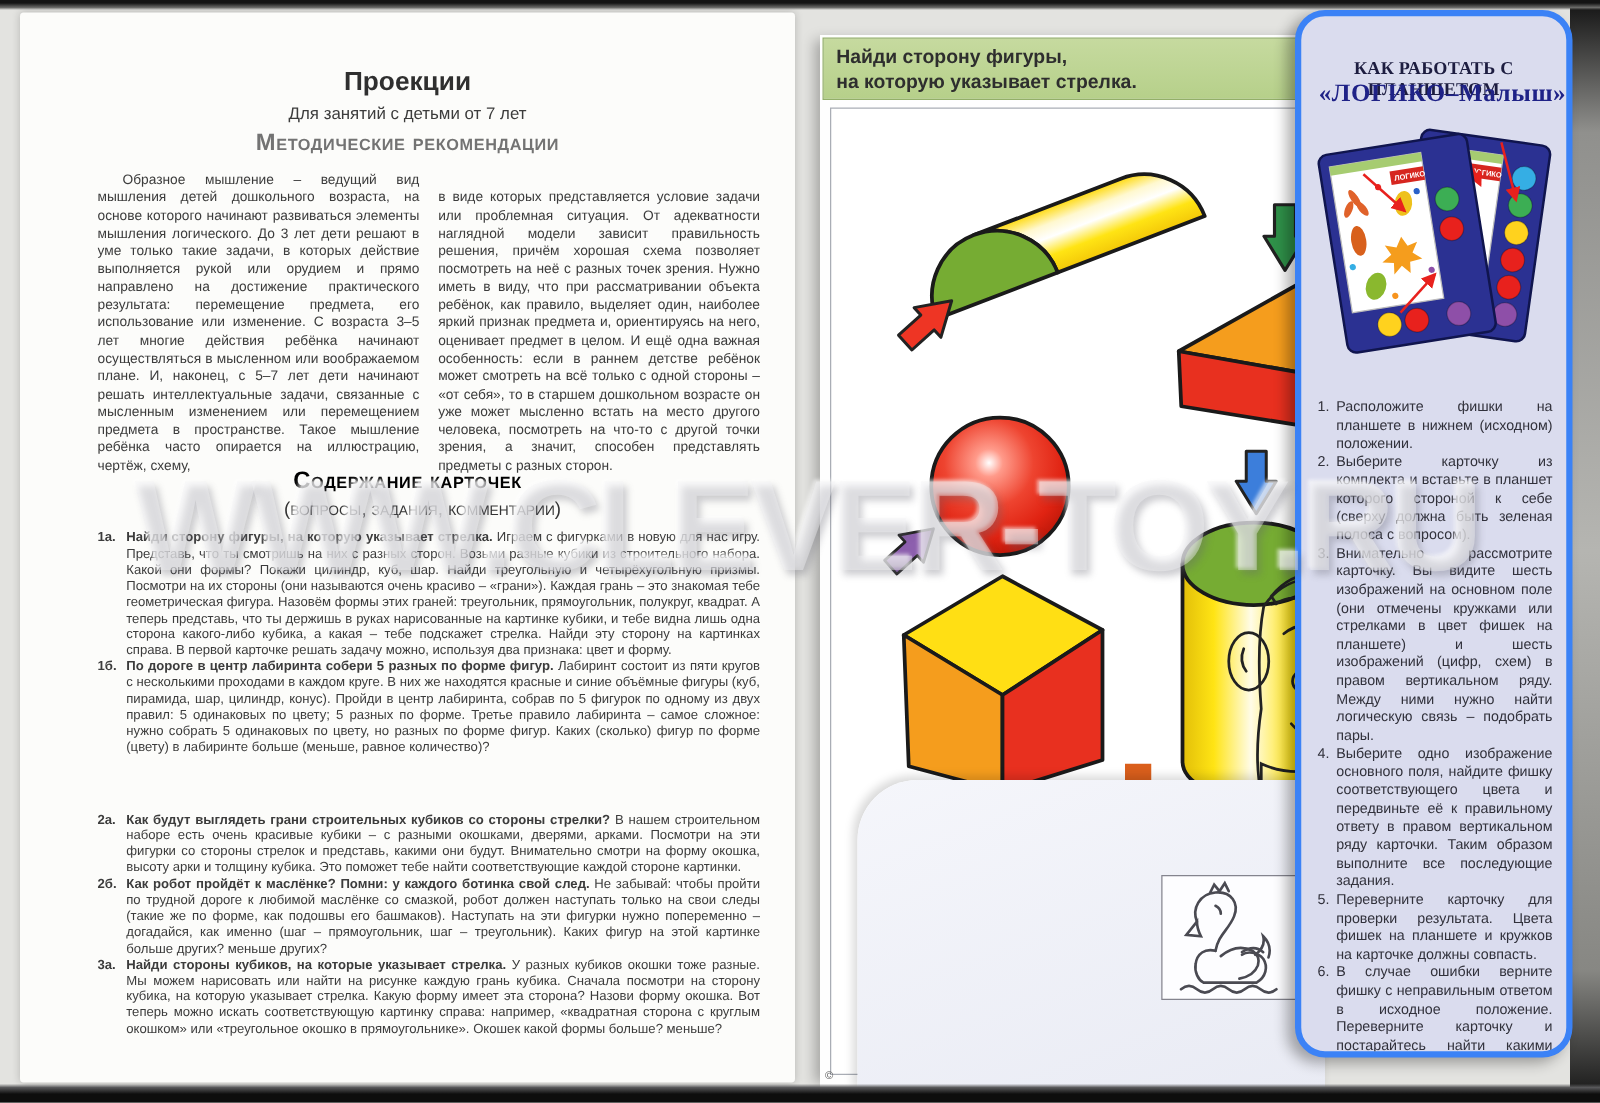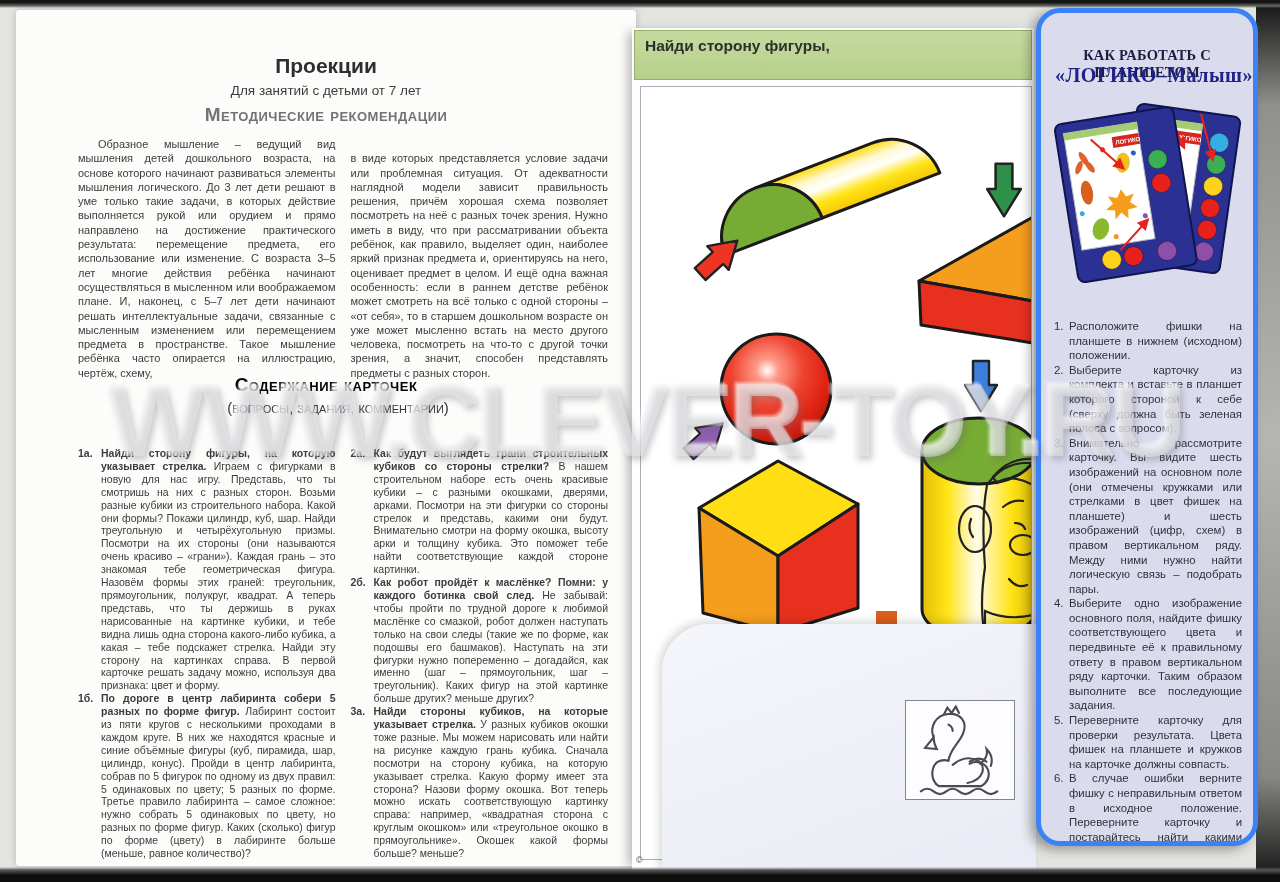--- a/index.html
+++ b/index.html
@@ -17,31 +17,31 @@
              border-radius:3px;box-shadow:0 0 7px rgba(0,0,0,.2);z-index:1;overflow:hidden;}
   .cline{position:absolute;left:0;right:0;text-align:center;}
   .author{top:28px;font-variant:small-caps;letter-spacing:1px;font-size:14px;color:#3b3b3b;}
   .page-title{top:44px;font-size:21px;font-weight:bold;color:#2f2f2f;}
   .page-subtitle{top:73px;font-size:13.5px;}
   .h-method{top:94px;font-variant:small-caps;font-size:19px;font-weight:600;letter-spacing:.5px;color:#737373;}
   .h-contents{top:364px;font-variant:small-caps;font-size:19px;font-weight:600;letter-spacing:.5px;color:#000000;}
   .h-contents-sub{top:389px;font-variant:small-caps;font-size:15px;color:#333;padding-left:24px;}
   .cols{position:absolute;left:62px;right:28px;display:flex;gap:15px;align-items:flex-end;}
   .blockA{top:120px;height:250px;overflow:hidden;}
-  .blockB{top:414px;bottom:6px;overflow:hidden;}
+  .blockB{top:414px;bottom:6px;overflow:hidden;flex-direction:column;}
   .col{flex:1;text-align:justify;}
   .blockA .col{font-size:11px;line-height:14.3px;}
   .blockA .col p{margin:0;}
   .indent{text-indent:20px;}
   .blockB .col{font-size:10.5px;line-height:12.9px;}
   .item{position:relative;padding-left:23px;margin:0;}
   .item .inum{position:absolute;left:0;top:0;font-weight:bold;}
   .item b{font-weight:bold;}
   
-  .card{position:absolute;left:632px;top:28px;width:402px;height:842px;background:#fefefe;z-index:2;
+  .card{position:absolute;left:656px;top:28px;width:402px;height:842px;background:#fefefe;z-index:2;
         box-shadow:-8px 0 10px -4px rgba(0,0,0,.28);}
   .card-question{position:absolute;left:2px;top:2px;right:2px;height:50px;box-sizing:border-box;
         background:linear-gradient(180deg,#c6da9f,var(--header-green,#b6d08a));
         border:1px solid #93af69;padding:5px 10px 0;font-weight:bold;font-size:15.5px;line-height:20px;color:#2e2e2e;}
   .card-field{position:absolute;left:8px;top:58px;width:392px;bottom:10px;box-sizing:border-box;
         border:1px solid #a9adb5;background:#fff;overflow:hidden;}
   .card-field svg{position:absolute;left:0;top:0;}
   .sleeve{position:absolute;left:30px;top:596px;right:-2px;bottom:-3px;z-index:3;
         background:linear-gradient(160deg,#f5f6fb,#e9ebf4);border-top-left-radius:48px;
         box-shadow:-3px -3px 8px rgba(0,0,0,.15);}
@@ -119,20 +119,21 @@
         <div class="item">
           <span class="inum">3а.</span><b>Найди стороны кубиков, на которые указывает стрелка.</b><span> У разных кубиков окошки тоже разные. Мы можем нарисовать или найти на рисунке каждую грань кубика. Сначала посмотри на сторону кубика, на которую указывает стрелка. Какую форму имеет эта сторона? Назови форму окошка. Вот теперь можно искать соответствующую картинку справа: например, «квадратная сторона с круглым окошком» или «треугольное окошко в прямоугольнике». Окошек какой формы больше? меньше?</span>
         </div>
       </div>
     </div>
   </div>
 
   <div class="card">
     <div class="card-question">
       <div>Найди сторону фигуры,</div>
+      <div>на которую указывает стрелка.</div>
     </div>
     <div class="card-field">
       <svg width="392" height="774" viewBox="0 0 392 774">
         <defs>
           <radialGradient id="gSphere" cx="42%" cy="33%" r="72%">
             <stop offset="0%" stop-color="#ffffff"></stop>
               <stop offset="14%" stop-color="#ff9a8a"></stop>
             <stop offset="45%" stop-color="#ee4430"></stop>
               <stop offset="75%" stop-color="#e02312"></stop>
             <stop offset="100%" stop-color="#b51507"></stop>

